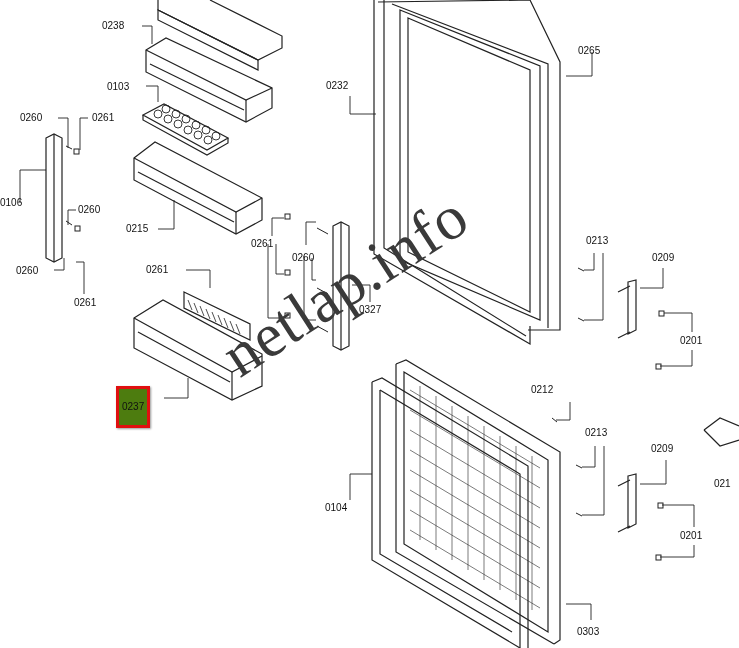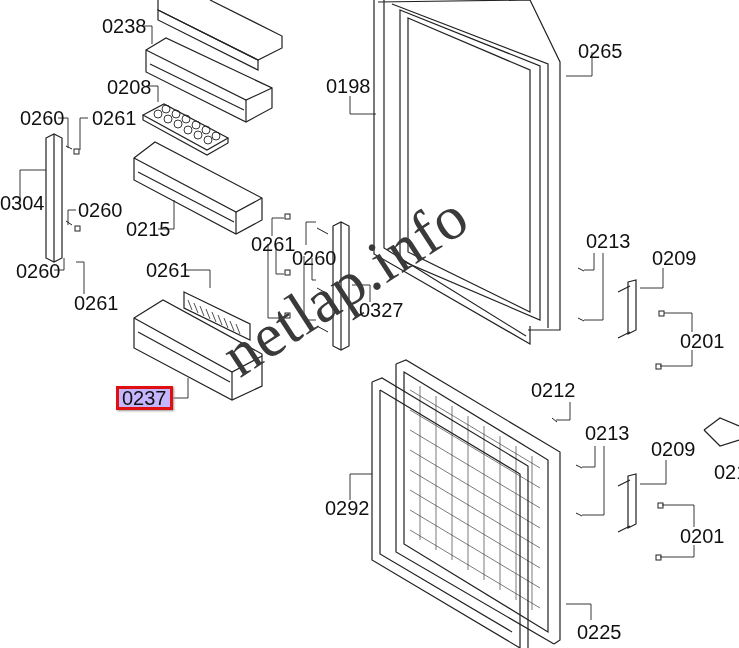--- a/index.html
+++ b/index.html
@@ -1,19 +1,19 @@
 <!DOCTYPE html>
 <html><head>
 <meta charset="utf-8">
 <style>
   html, body { margin:0; padding:0; background:#ffffff; }
   body { width:739px; height:648px; overflow:hidden; position:relative; font-family:"Liberation Sans", sans-serif; }
   #stage { position:absolute; left:0; top:0; width:739px; height:648px; }
-  .lbl { position:absolute; font-size:20px; color:#111; line-height:14px; white-space:nowrap; font-family:"Liberation Sans", sans-serif; }
-  .hl { border:3px solid #e01010; padding:2px 3px; background:#c4b5fd; box-shadow:1px 1px 2px #999; }
+  .lbl { position:absolute; font-size:10px; color:#111; line-height:14px; white-space:nowrap; font-family:"Liberation Sans", sans-serif; }
+  .hl { border:3px solid #e01010; padding:11px 3px; background:#4d7c0f; box-shadow:1px 1px 2px #999; }
   .wm { position:absolute; left:248px; top:320px; font-family:"Liberation Serif", serif; font-size:62px; color:#3a3a3a; transform:rotate(-33deg); transform-origin:left bottom; white-space:nowrap; letter-spacing:1px; }
   svg { position:absolute; left:0; top:0; }
 </style>
 </head>
 <body>
 
 <div id="stage">
   <svg width="739" height="648" viewBox="0 0 739 648" fill="none" stroke="#222" stroke-width="1.2">
 
     <g>
@@ -167,38 +167,38 @@
     </g>
 
     <g>
       <path d="M704 430 L720 418 L739 426 M704 430 L720 446 L739 440"></path>
     </g>
   </svg>
 
   <div class="wm">netlap.info</div>
 
   <div class="lbl" style="left:102px;top:19px">0238</div>
-  <div class="lbl" style="left:107px;top:80px">0208</div>
+  <div class="lbl" style="left:107px;top:80px">0103</div>
   <div class="lbl" style="left:20px;top:111px">0260</div>
   <div class="lbl" style="left:92px;top:111px">0261</div>
-  <div class="lbl" style="left:0px;top:196px">0304</div>
+  <div class="lbl" style="left:0px;top:196px">0106</div>
   <div class="lbl" style="left:78px;top:203px">0260</div>
   <div class="lbl" style="left:126px;top:222px">0215</div>
   <div class="lbl" style="left:16px;top:264px">0260</div>
   <div class="lbl" style="left:74px;top:296px">0261</div>
   <div class="lbl" style="left:251px;top:237px">0261</div>
   <div class="lbl" style="left:292px;top:251px">0260</div>
   <div class="lbl" style="left:146px;top:263px">0261</div>
   <div class="lbl" style="left:359px;top:303px">0327</div>
-  <div class="lbl" style="left:326px;top:79px">0198</div>
+  <div class="lbl" style="left:326px;top:79px">0232</div>
   <div class="lbl" style="left:578px;top:44px">0265</div>
   <div class="lbl" style="left:586px;top:234px">0213</div>
   <div class="lbl" style="left:652px;top:251px">0209</div>
   <div class="lbl" style="left:680px;top:334px">0201</div>
   <div class="lbl" style="left:531px;top:383px">0212</div>
   <div class="lbl" style="left:585px;top:426px">0213</div>
   <div class="lbl" style="left:651px;top:442px">0209</div>
   <div class="lbl" style="left:680px;top:529px">0201</div>
-  <div class="lbl" style="left:714px;top:465px">021</div>
-  <div class="lbl" style="left:325px;top:501px">0292</div>
-  <div class="lbl" style="left:577px;top:625px">0225</div>
+  <div class="lbl" style="left:714px;top:477px">021</div>
+  <div class="lbl" style="left:325px;top:501px">0104</div>
+  <div class="lbl" style="left:577px;top:625px">0303</div>
   <div class="lbl hl" style="left:116px;top:386px">0237</div>
 </div>
 
 </body></html>

